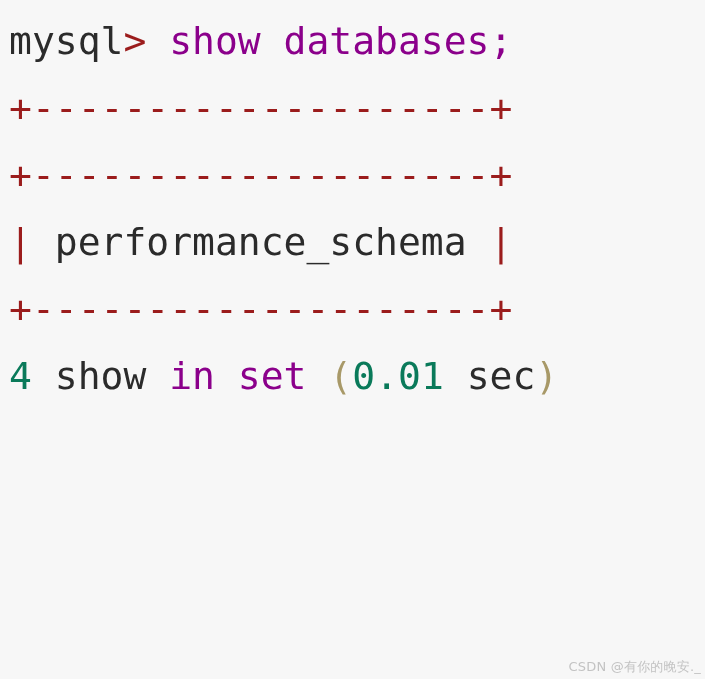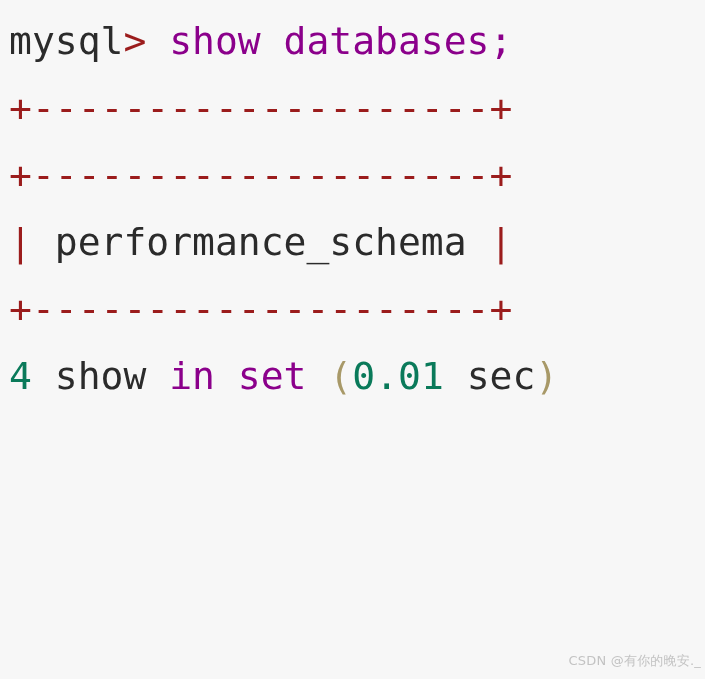--- a/index.html
+++ b/index.html
@@ -37,21 +37,21 @@
   .tok-prompt   { color: #9b1c1c; }
   .tok-keyword  { color: #8b008b; }
   .tok-border   { color: #9b1c1c; }
   .tok-number   { color: #0a7a5a; }
   .tok-paren    { color: #a89968; }
 
   
   #watermark {
     position: absolute;
     right: 4px;
-    bottom: 9px;
+    bottom: 3px;
     font-size: 13px;
     color: #c3c3c3;
     font-family: "DejaVu Sans", "Liberation Sans", sans-serif;
     white-space: pre;
     letter-spacing: 0.2px;
     pointer-events: none;
   }
 </style>
 </head>
 <body>

